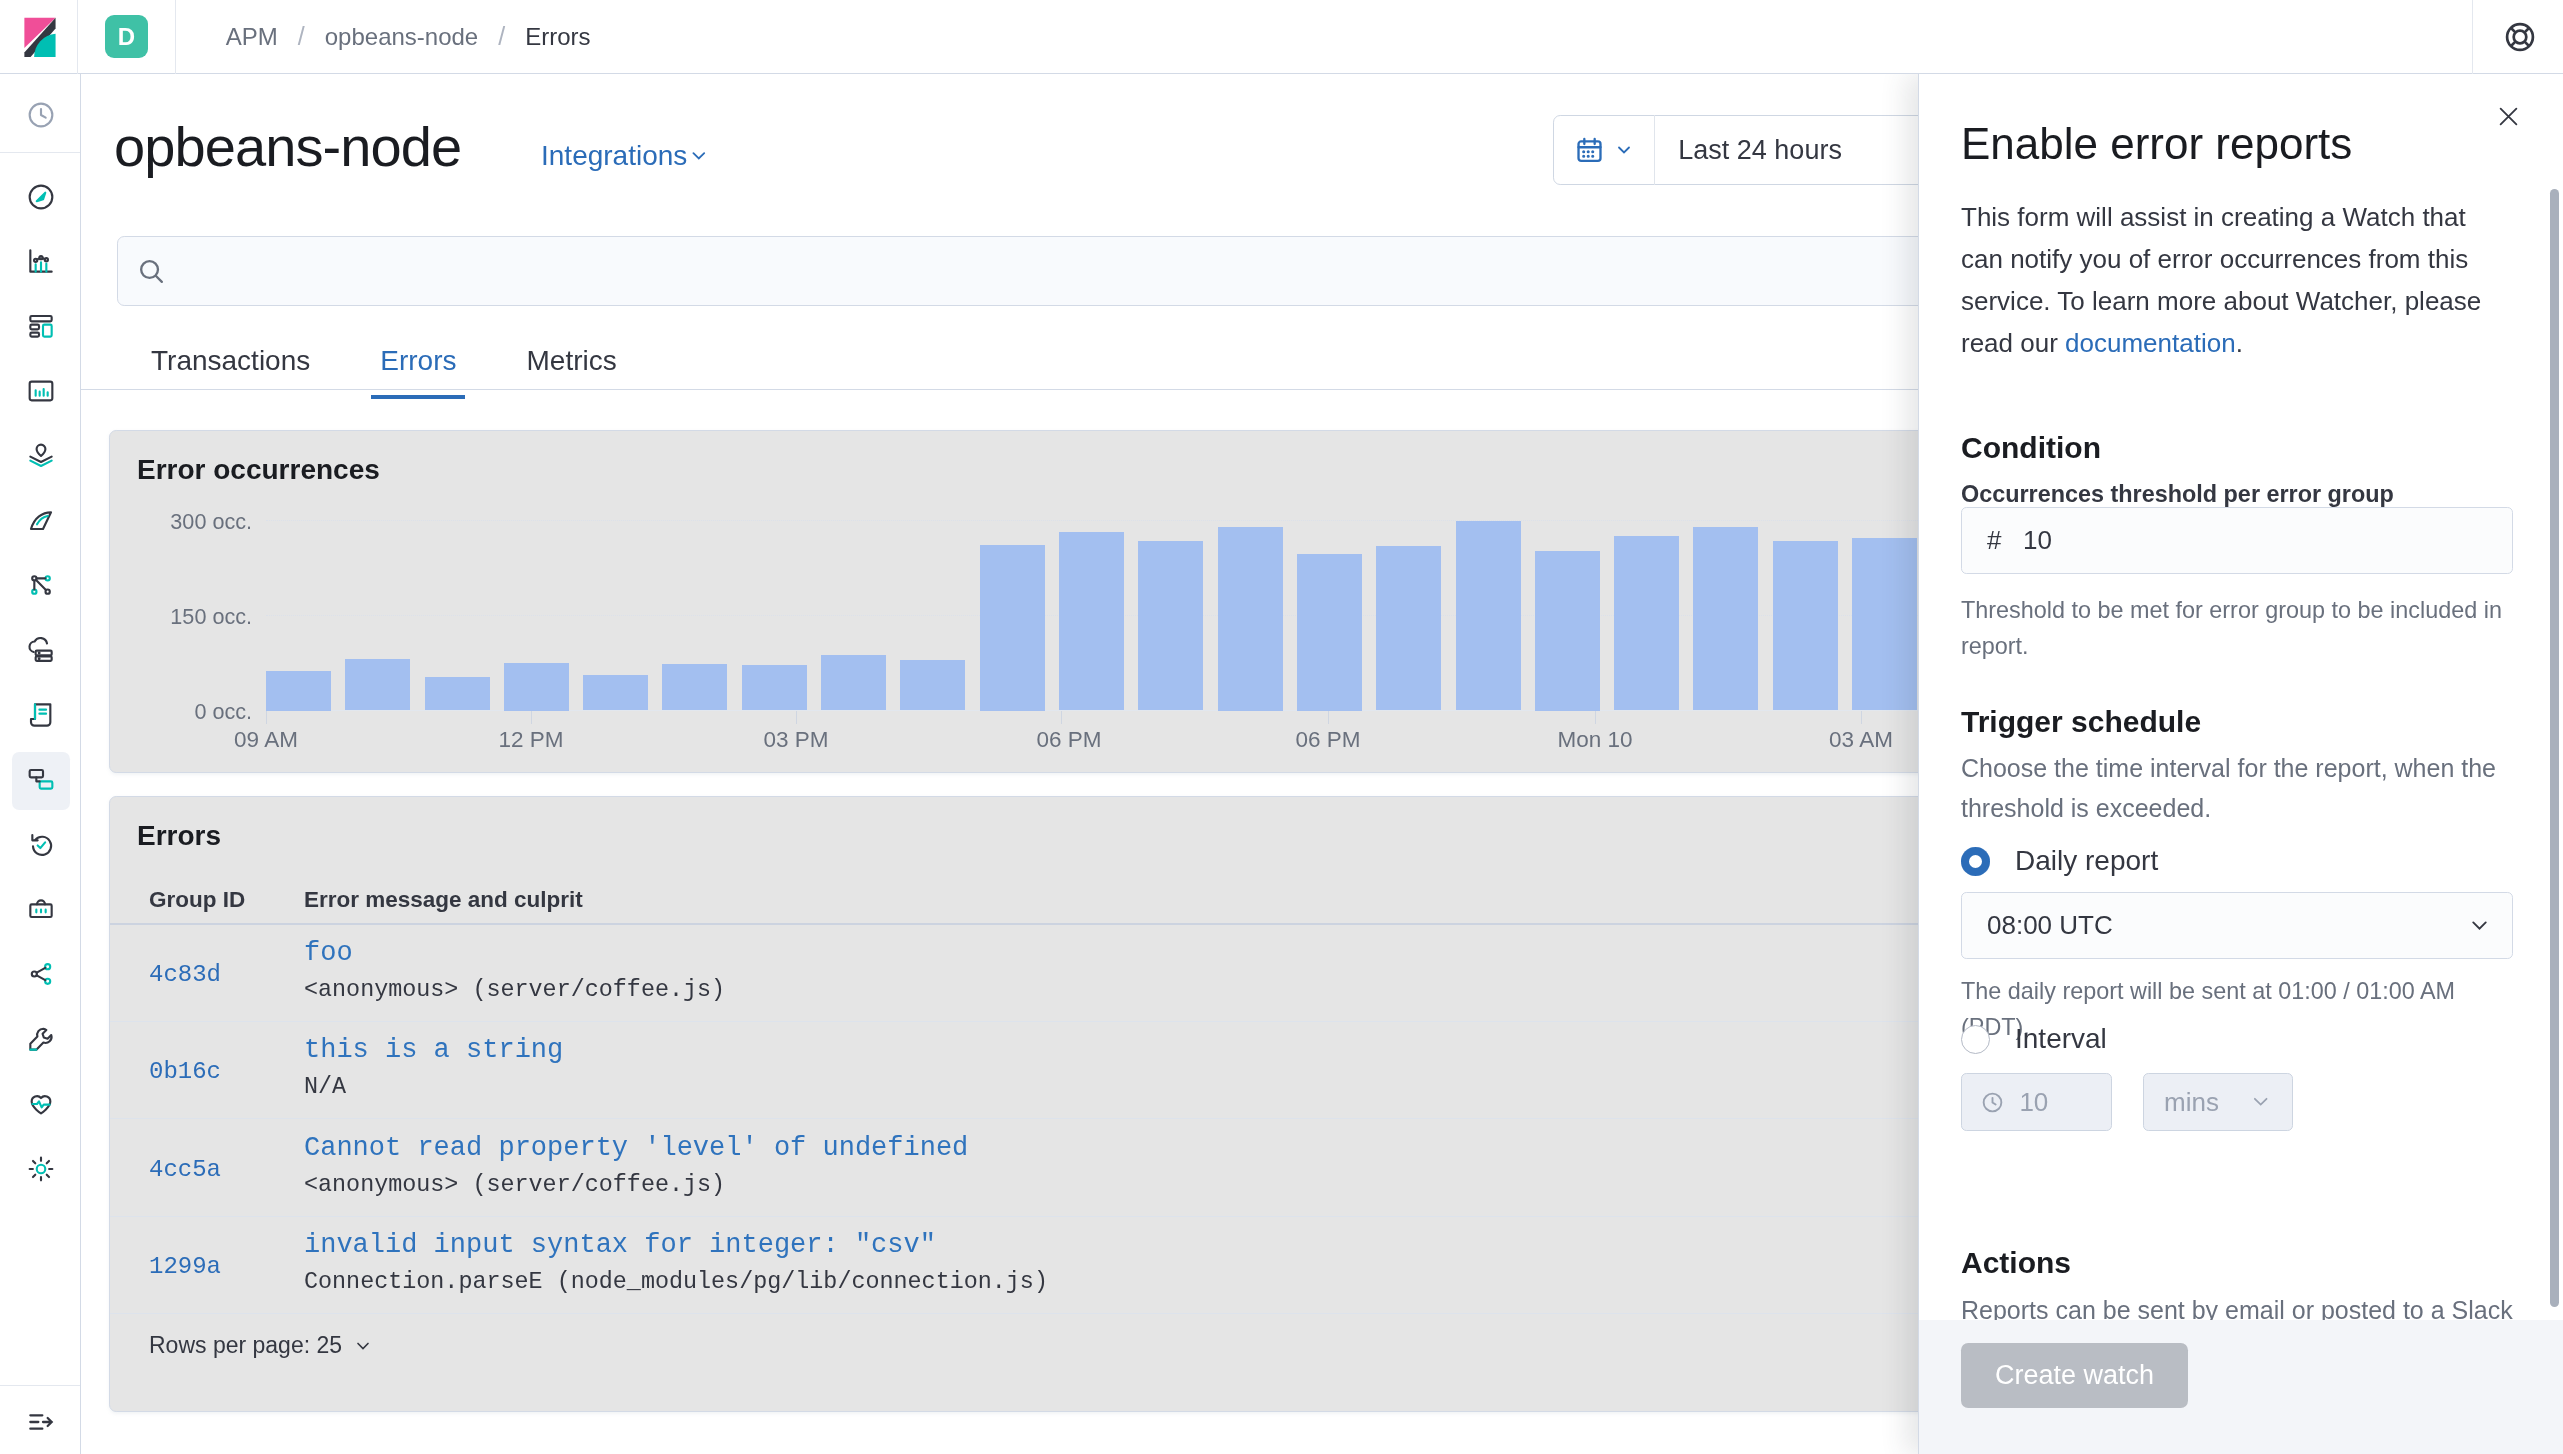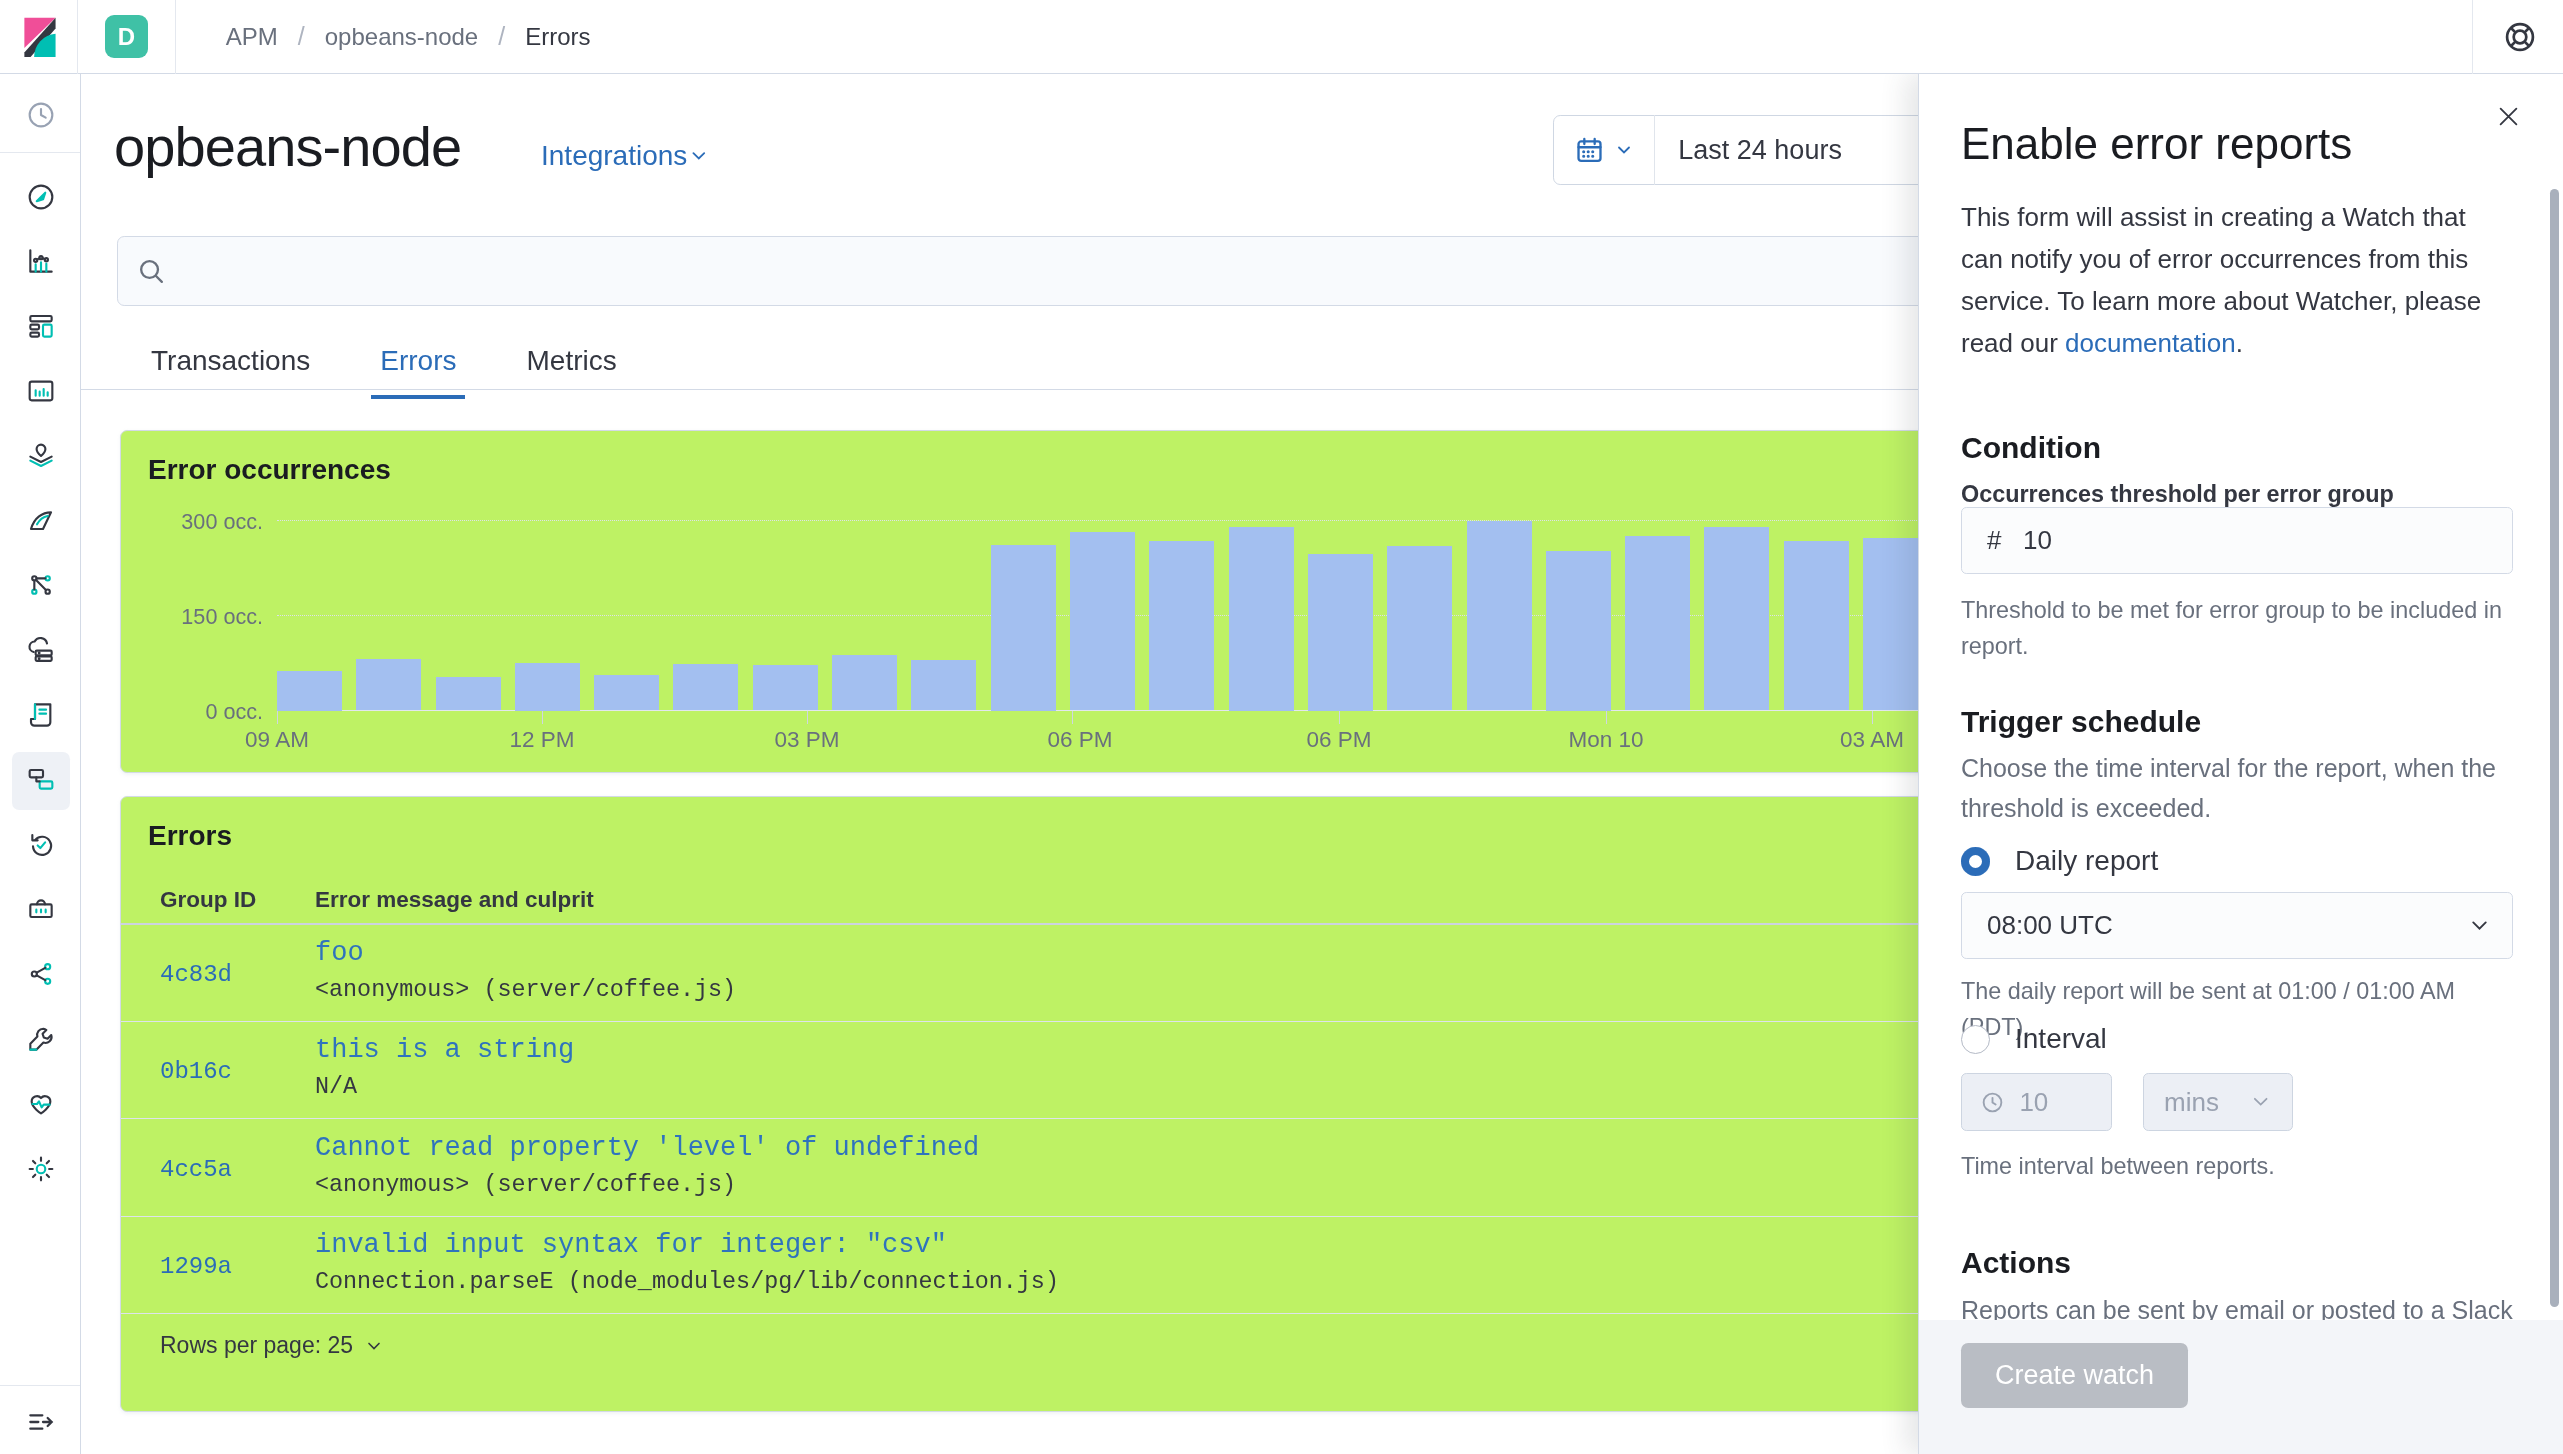--- a/index.html
+++ b/index.html
@@ -44,21 +44,21 @@
     border:0.9px solid #d3dae6; border-radius:7.2px; display:flex; align-items:center; padding:0 18px; }
   #searchbar input { border:none; outline:none; background:transparent; width:2163px; font-size:25px;
     font-family:"Liberation Sans", sans-serif; color:#343741; margin-left:12.6px; }
   #searchbar input::placeholder { color:#7d8492; }
 
   #tabs { position:absolute; left:61px; top:258px; display:flex; gap:52px; }
   .tab { font-size:28px; color:#343741; padding:12.6px 9px 18px 9px; cursor:pointer; }
   .tab.active { color:#2b6cb8; border-bottom:4.5px solid #2b6cb8; }
   #tabs-rule { position:absolute; left:0; top:315px; width:2482px; height:0.9px; background:#d3dae6; }
 
-  .card { position:absolute; left:39px; background:#bef264; border:0.9px solid #d3dae6; border-radius:7.2px;
+  .card { position:absolute; left:28px; background:#e5e5e5; border:0.9px solid #d3dae6; border-radius:7.2px;
     box-shadow:0 1.8px 3.6px rgba(152,162,179,.12); overflow:hidden; }
   #chart-card { top:356px; width:2415px; height:343px; }
   #errors-card { top:722px; width:2415px; height:616px; }
   .card-title { position:absolute; left:27px; top:23.4px; font-size:28px; font-weight:bold; color:#1a1c21; }
 
   
   .gridline { position:absolute; left:156px; width:2208px; border-top:1.8px dotted #dce1ea; }
   .ylab { position:absolute; width:117px; left:25px; text-align:right; font-size:21.6px; color:#69707d; }
   .bar { position:absolute; background:#a3bff0; }
   .xtick { position:absolute; width:0.9px; height:12.6px; background:#cfd6e2; top:280px; }
@@ -445,21 +445,20 @@
       <span class="ctrl-value" style="padding-left:14.4px">10</span>
     </div>
     <div class="control disabled" id="interval-unit">
       <span class="ctrl-value" style="padding-left:20px">mins</span>
       <span class="ctrl-chevron">
         <svg width="23.4" height="23.4" viewBox="0 0 24 24" fill="none" stroke="#9aa2b1" stroke-width="1.8" stroke-linecap="round">
             <path d="M6 9l6 6 6-6"></path>
           </svg>
       </span>
     </div>
-    <div class="fly-help" style="top:1074px">Time interval between reports.</div>
 
     <h3 class="fly-h3" style="top:1172px">Actions</h3>
     <div class="fly-p" style="top:1215px;font-size:25px;line-height:42px;color:#69707d">Reports can be sent by email or posted to a Slack channel. Each report will include the top 10 errors sorted by occurrence...</div>
 
     <footer id="fly-footer">
       <button id="create-watch" disabled="">Create watch</button>
     </footer>
     <div id="fly-scroll"></div>
   </aside>
 </div>

